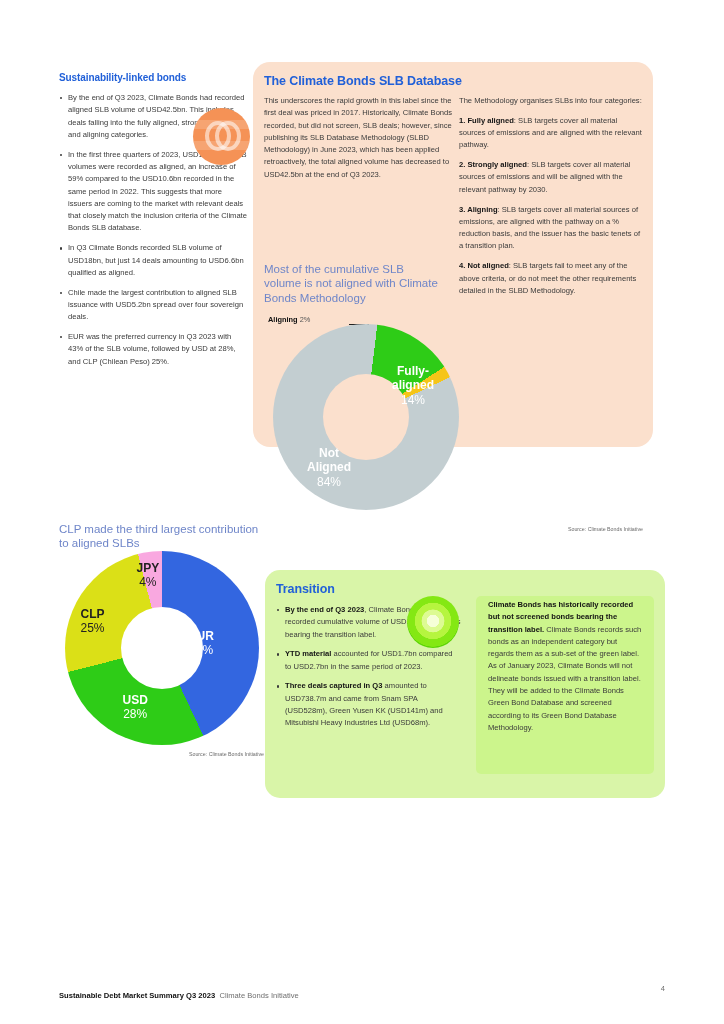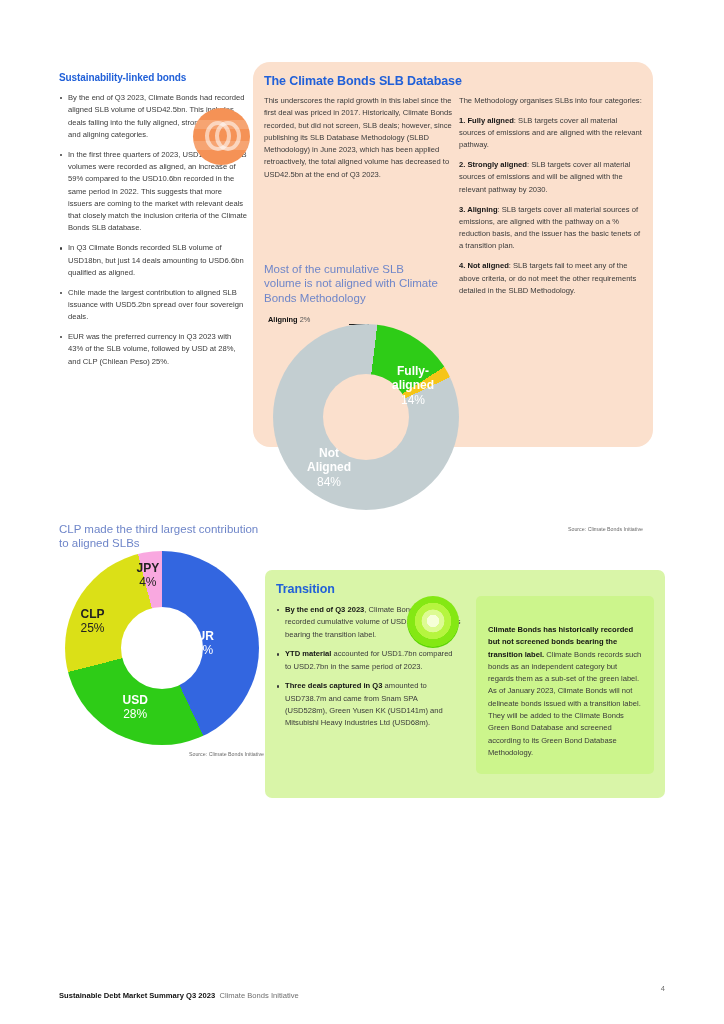--- a/index.html
+++ b/index.html
@@ -137,40 +137,40 @@
     position: absolute; left: 113px; top: 282px;
     width: 3.6px; height: 3.6px; border-radius: 50%; background: #111;
   }
   #peach-src { position: absolute; left: 200px; top: 464px; width: 190px; }
 
   
   #panel-green {
     position: absolute; left: 265px; top: 570px;
     width: 400px; height: 228px;
     background: #d9f5a8;
-    border-radius: 7px;
+    border-radius: 15px;
   }
   #trans-head { position: absolute; left: 11px; top: 12px; }
   #trans-list { position: absolute; left: 11px; top: 34px; width: 185px; }
   #green-circle {
     position: absolute; left: 142px; top: 26px;
     width: 52px; height: 52px; border-radius: 50%;
     background: radial-gradient(circle at 50% 48%,
       #f6ffd9 0%, #f6ffd9 16%,
       #ddfb93 17%, #ddfb93 30%,
       #b6f53f 31%, #b6f53f 48%,
       #84e813 49%, #84e813 68%,
       #5cd405 69%, #5cd405 100%);
   }
   #green-note {
     position: absolute; left: 211px; top: 26px;
     width: 178px; height: 178px;
     background: #ccf58c;
     border-radius: 5px;
-    padding: 28px 12px;
+    padding: 3px 12px;
   }
 
   
   #footer { position: absolute; left: 59px; bottom: 22px; width: 606px; }
   #footer .ftxt { font-size: 7.6px; color: #6f6f6f; }
   #footer .ftxt b { color: #111; font-weight: bold; }
   #pagenum {
     position: absolute; right: 0; top: 0;
     font-size: 7.6px; color: #6f6f6f;
   }

